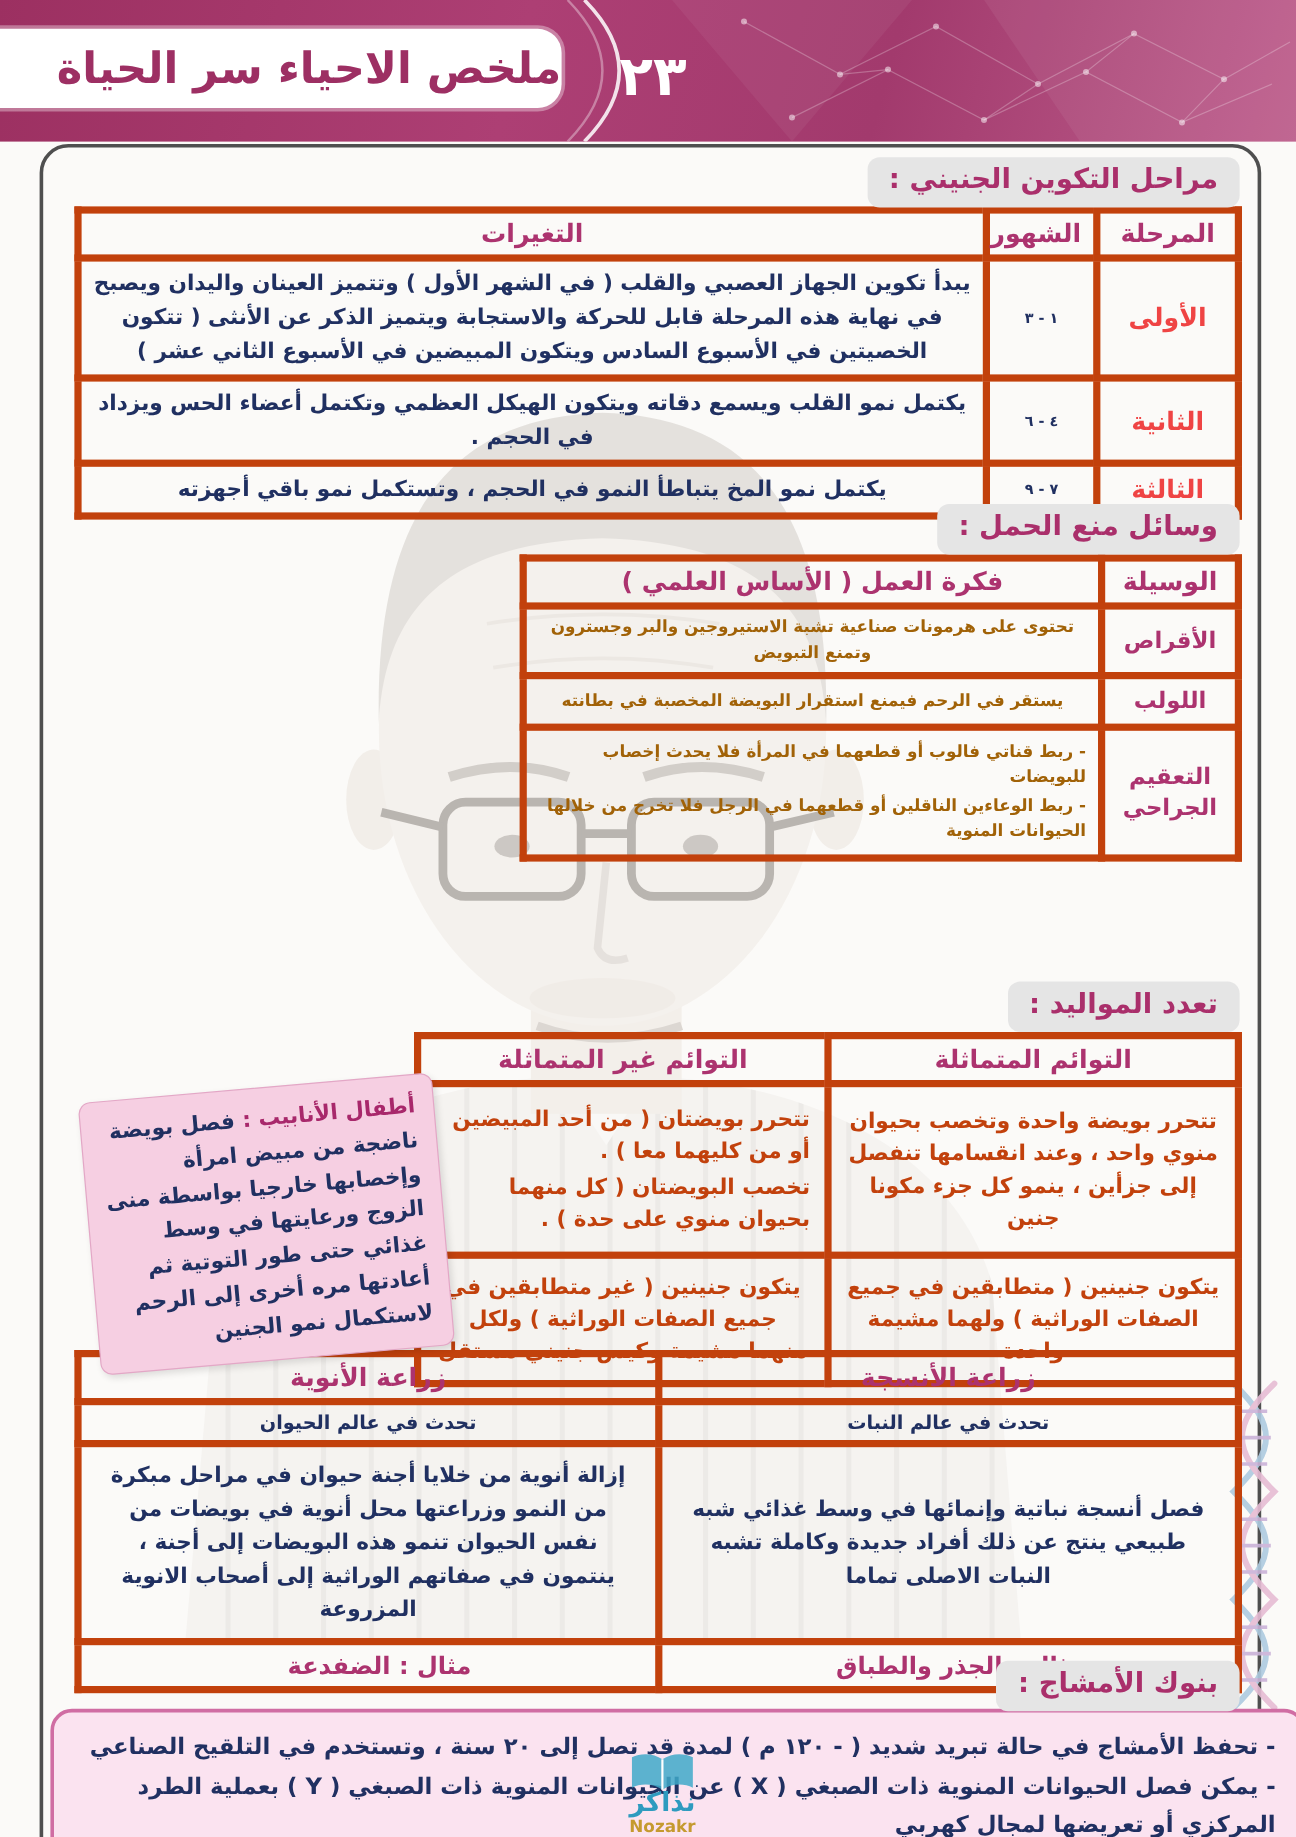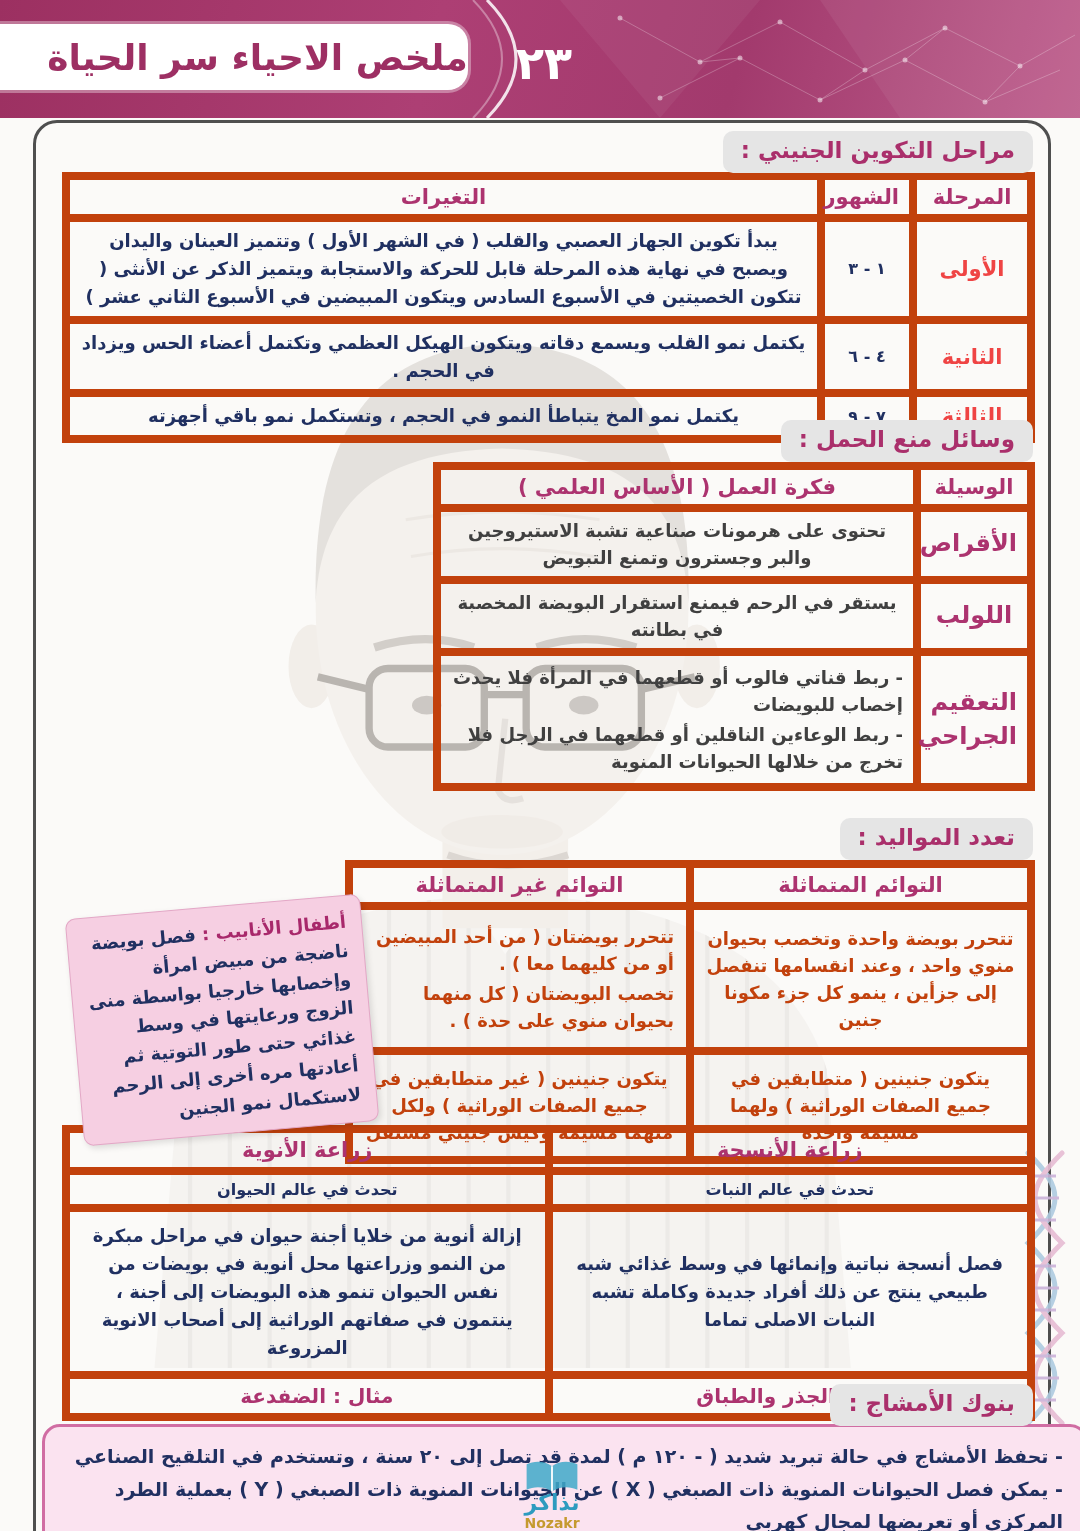--- a/index.html
+++ b/index.html
@@ -26,33 +26,33 @@
   
   .s-badge{position:absolute;background:#e5e5e5;color:#aa2f6b;font-weight:bold;font-size:23px;
     line-height:1;padding:8px 18px 11px;border-radius:10px;z-index:6;}
   .b1{top:131px;right:47px;}
   .b2{top:420px;right:47px;}
   .b3{top:818px;right:47px;}
   .b5{top:1384px;right:47px;}
 
   
   .tbl{position:absolute;border-collapse:collapse;table-layout:fixed;z-index:5;}
-  .tbl th,.tbl td{border:8px solid #c2410c;padding:5px 10px;text-align:center;vertical-align:middle;font-weight:bold;}
+  .tbl th,.tbl td{border:6px solid #c2410c;padding:5px 10px;text-align:center;vertical-align:middle;font-weight:bold;}
   .hd{color:#ac336f;font-size:21px;}
 
   .t1{top:172px;right:45px;width:973px;}
   .t1 .w-stage{width:118px;} .t1 .w-months{width:92px;}
   .t1 .stage{color:#ef4444;font-size:21px;}
-  .t1 .months{color:#203061;font-size:16px;}
+  .t1 .months{color:#203061;font-size:12px;}
   .t1 .changes{color:#203061;font-size:18px;line-height:1.55;}
 
   .t2{top:462px;right:45px;width:602px;}
   .t2 .w-method{width:114px;}
-  .t2 .method{color:#ac336f;font-size:24px;line-height:1.4;}
-  .t2 .idea{color:#404040;font-size:18px;line-height:1.5;}
+  .t2 .method{color:#ac336f;font-size:19px;line-height:1.4;}
+  .t2 .idea{color:#a16207;font-size:14px;line-height:1.5;}
   .t2 .idea-list{text-align:right;}
   .t2 .idea-list div{margin:3px 0;}
 
   .t3{top:860px;right:45px;width:690px;}
   .t3 .half{width:50%;}
   .t3 .body{color:#c2410c;font-size:18px;line-height:1.5;padding:10px 12px;}
   .t3 .body .frag{margin:3px 0;text-align:right;}
 
   .t4{top:1125px;right:45px;width:973px;}
   .t4 .half4{width:50%;}

